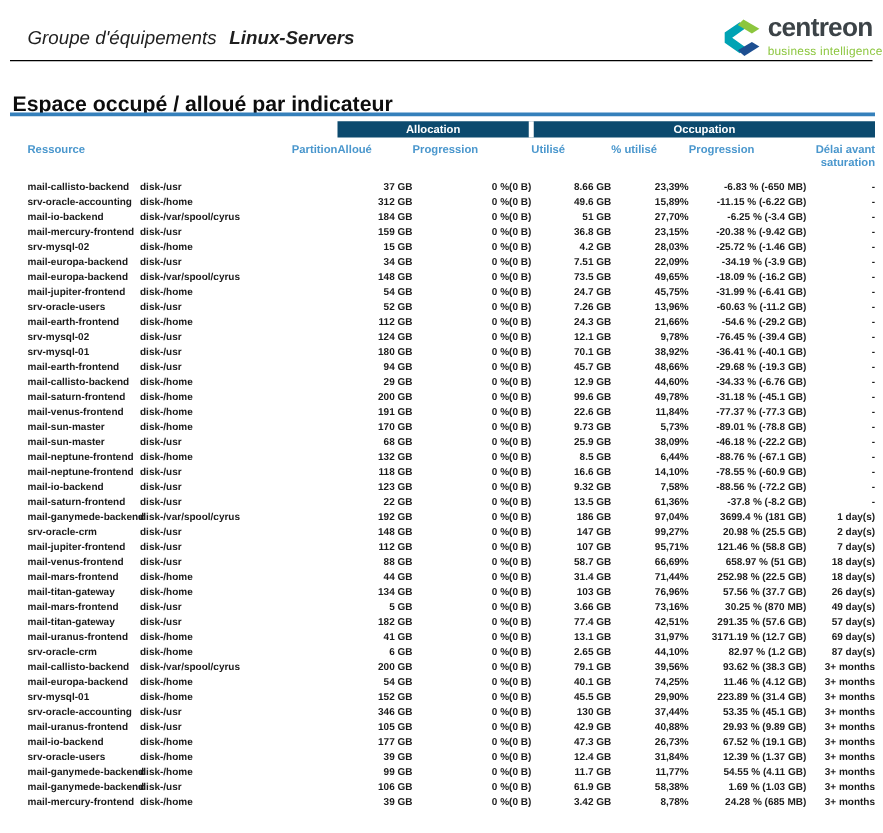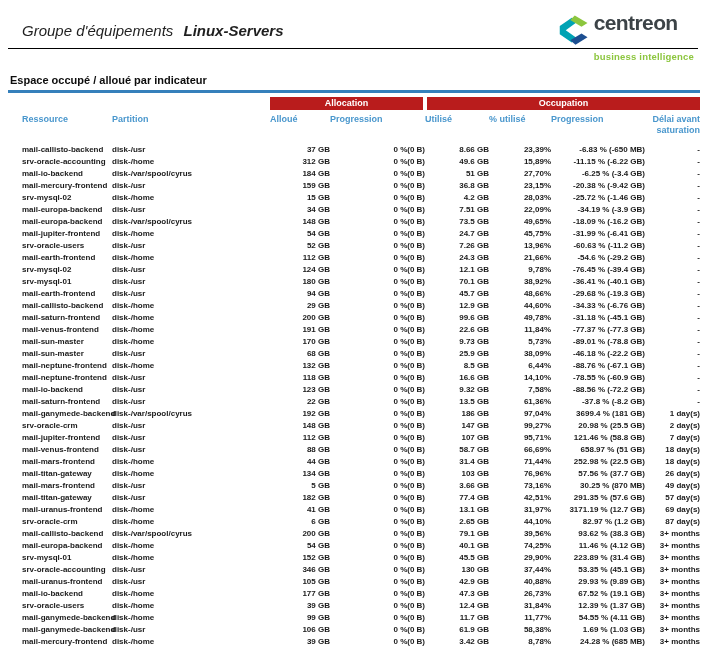--- a/index.html
+++ b/index.html
@@ -6,49 +6,49 @@
   body{
     width:706px;height:666px;background:#ffffff;position:relative;overflow:hidden;
     font-family:"Liberation Sans","DejaVu Sans",sans-serif;
     -webkit-font-smoothing:antialiased;
   }
   
   .page-header{position:absolute;top:0;left:0;right:0;height:48px;}
   .report-title{position:absolute;left:22px;top:22px;font-size:15px;color:#1f1f1f;white-space:nowrap;font-style:italic;}
   .report-title .t-prefix{font-weight:400;}
   .report-title .t-group{font-weight:700;margin-left:6px;}
-  .logo{position:absolute;right:12px;top:12px;display:flex;align-items:flex-start;gap:5px;}
+  .logo{position:absolute;right:0;top:12px;display:flex;align-items:flex-start;gap:5px;}
   .logo svg{display:block;margin-top:2px;}
   .logo-text{display:flex;flex-direction:column;line-height:1;}
   .logo-brand{font-size:21px;font-weight:700;color:#3c4347;letter-spacing:-0.6px;}
-  .logo-tagline{font-size:9.5px;font-weight:700;color:#8cc63e;margin-top:19px;letter-spacing:0.2px;}
+  .logo-tagline{font-size:9.5px;font-weight:400;color:#8cc63e;margin-top:4px;letter-spacing:0.2px;}
   .header-rule{position:absolute;top:48px;left:8px;right:8px;height:0;border-top:1.6px solid #000;}
   
-  .section-title{position:absolute;top:74px;left:10px;font-size:11px;font-weight:700;color:#0d0d0d;}
+  .section-title{position:absolute;top:74px;left:10px;font-size:17px;font-weight:700;color:#0d0d0d;}
   .section-rule{position:absolute;top:90px;left:8px;right:6px;height:2.5px;background:#3580bb;}
   
   table.report{
     position:absolute;top:97px;left:22px;width:678px;
     border-collapse:collapse;table-layout:fixed;
   }
   table.report td,table.report th{padding:0;margin:0;overflow:visible;}
   tr.group-row{height:13px;}
   td.group-bar{
-    background:#b91c1c;color:#fff;font-size:9px;font-weight:700;
+    background:#0c4a6e;color:#fff;font-size:9px;font-weight:700;
     text-align:center;vertical-align:middle;line-height:13px;
   }
   td.group-bar.alloc{border-right:4px solid #fff;}
   td.group-bar.occ{border-left:1px solid #fff;}
   tr.colhead-row{height:27px;margin-top:30px;}
   tr.colhead-row th{
     font-size:9px;font-weight:700;color:#4a97cd;vertical-align:top;padding-top:4px;
     line-height:1.2;
   }
   th.h-left{text-align:left;}
-  th.h-part{text-align:left;padding-left:11px;}
+  th.h-part{text-align:right;padding-left:11px;}
   th.h-num{text-align:left;padding-right:2px;white-space:nowrap;}
   th.h-wrap{text-align:right;padding-right:4px;white-space:normal;}
   tr.spacer-row{height:7px;}
   tr.data-row{height:12px;}
   tr.data-row td{
     font-size:8px;font-weight:700;color:#1a1a1a;line-height:12px;white-space:nowrap;
   }
   td.c-res{text-align:left;padding-left:8px;}
   td.c-part{text-align:left;}
   td.c-num{text-align:right;padding-right:2px;}

